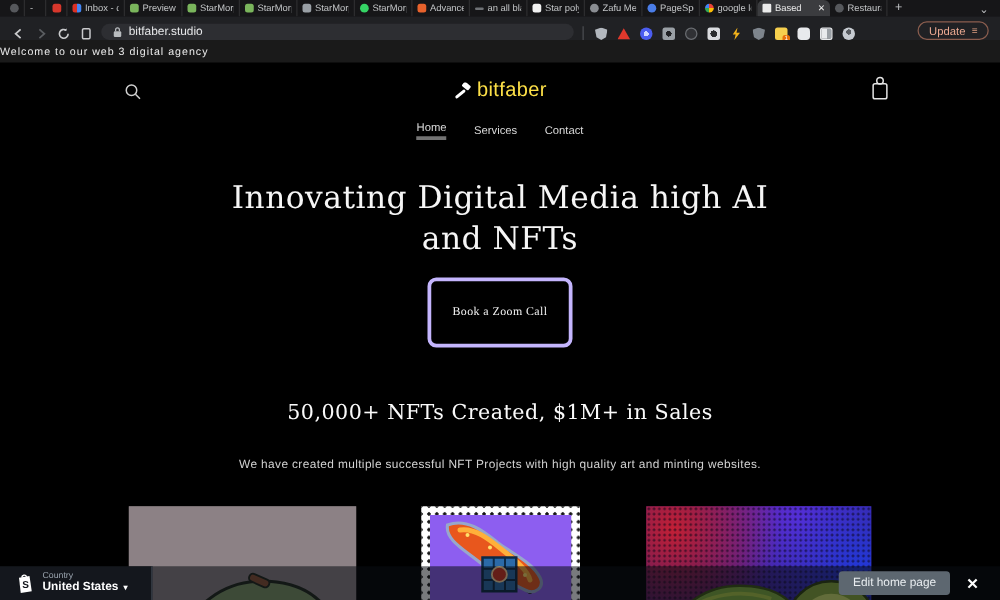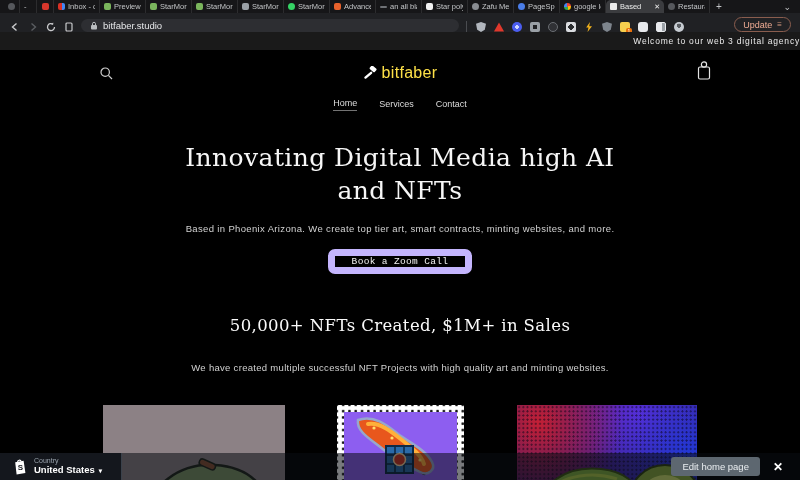--- a/index.html
+++ b/index.html
@@ -56,37 +56,37 @@
   .ext-puzzle{border-radius:3px;background:#e8eaed}
   .ext-panel{border-radius:2px;background:linear-gradient(90deg,#e8eaed 58%,#9aa0a6 58%);border:1px solid #e8eaed}
   .ext-profile{border-radius:50%;background:radial-gradient(circle at 50% 36%,#585c61 2px,#c6cbd1 2.2px)}
   .update-chip{display:flex;align-items:center;gap:5px;border:1px solid #8a5d4e;border-radius:9px;
                padding:1.5px 8px;color:#eeab93;font-size:9px;white-space:nowrap}
   .update-menu{color:#d89a7e;font-size:8px}
 
   
   .page{position:relative;height:448px;background:#000;overflow:hidden}
   .announce{height:18px;background:#1a1a1a;color:#ececec;font-size:8.5px;letter-spacing:.8px;
-            display:flex;align-items:center;justify-content:flex-end}
+            display:flex;align-items:center;justify-content:flex-start}
   .site-header{position:relative;height:46px;display:flex;align-items:center;justify-content:center}
   .icon-btn{position:absolute;display:flex;align-items:center;justify-content:center;color:#d5d5d5}
   .search-btn{left:99px;top:16px;width:15px;height:15px}
   .cart-btn{right:88px;top:10px;width:16px;height:22px}
   .logo{display:flex;align-items:center;gap:5px;color:#fde047;font-size:16px;letter-spacing:.3px}
   .logo-mark{width:14px;height:14px;display:flex}
   .mainnav{display:flex;justify-content:center;gap:22px;font-size:9px;color:#dcdcdc;align-items:center;height:16px}
   .mainnav span{cursor:pointer}
-  .mainnav .active{border-bottom:1px solid #737373;padding-bottom:2px}
+  .mainnav .active{border-bottom:3px solid #737373;padding-bottom:2px}
 
   .hero{text-align:center;margin-top:30px}
   .hero h1{font-family:"DejaVu Serif",serif;font-weight:400;font-size:25px;line-height:1.3;color:#f6f6f6;
            max-width:450px;margin:0 auto;letter-spacing:.4px}
   .hero-sub{margin-top:16px;font-size:9.5px;color:#d2d2d2;letter-spacing:.35px}
-  .cta{margin-top:15px;display:inline-block;border:7px solid #c4b5fd;border-radius:7px;padding:0 17px;
-       color:#f4f4f4;font-size:9.5px;background:transparent;letter-spacing:.35px;font-family:Liberation Mono, monospace;cursor:pointer}
+  .cta{margin-top:15px;display:inline-block;border:3px solid #c4b5fd;border-radius:7px;padding:20px 17px;
+       color:#f4f4f4;font-size:9.5px;background:transparent;letter-spacing:.35px;font-family:Liberation Serif, serif;cursor:pointer}
 
   .stats{text-align:center;margin-top:42px}
   .stats h2{font-family:"DejaVu Serif",serif;font-weight:400;font-size:16.5px;color:#fafafa;letter-spacing:.4px}
   .stats-sub{margin-top:27px;font-size:9.5px;color:#d2d2d2;letter-spacing:.3px}
 
   .gallery{position:absolute;left:0;top:373px;width:100%;height:120px}
   .card{position:absolute;top:0;overflow:hidden}
   .card svg{display:block;width:100%;height:100%}
   .card1{left:103px;width:182px;height:120px;background:#8c8185}
   .card2{left:337px;width:127px;height:95px;background:#fff;
@@ -279,21 +279,20 @@
   </div>
 
   <div class="mainnav">
     <span class="active">Home</span>
     <span>Services</span>
     <span>Contact</span>
   </div>
 
   <div class="hero">
     <h1>Innovating Digital Media high AI and NFTs</h1>
-    <div class="hero-sub">Based in Phoenix Arizona. We create top tier art, smart contracts, minting websites, and more.</div>
     <button class="cta">Book a Zoom Call</button>
   </div>
 
   <div class="stats">
     <h2>50,000+ NFTs Created, $1M+ in Sales</h2>
     <div class="stats-sub">We have created multiple successful NFT Projects with high quality art and minting websites.</div>
   </div>
 
   <div class="gallery">
     <div class="card card1">

